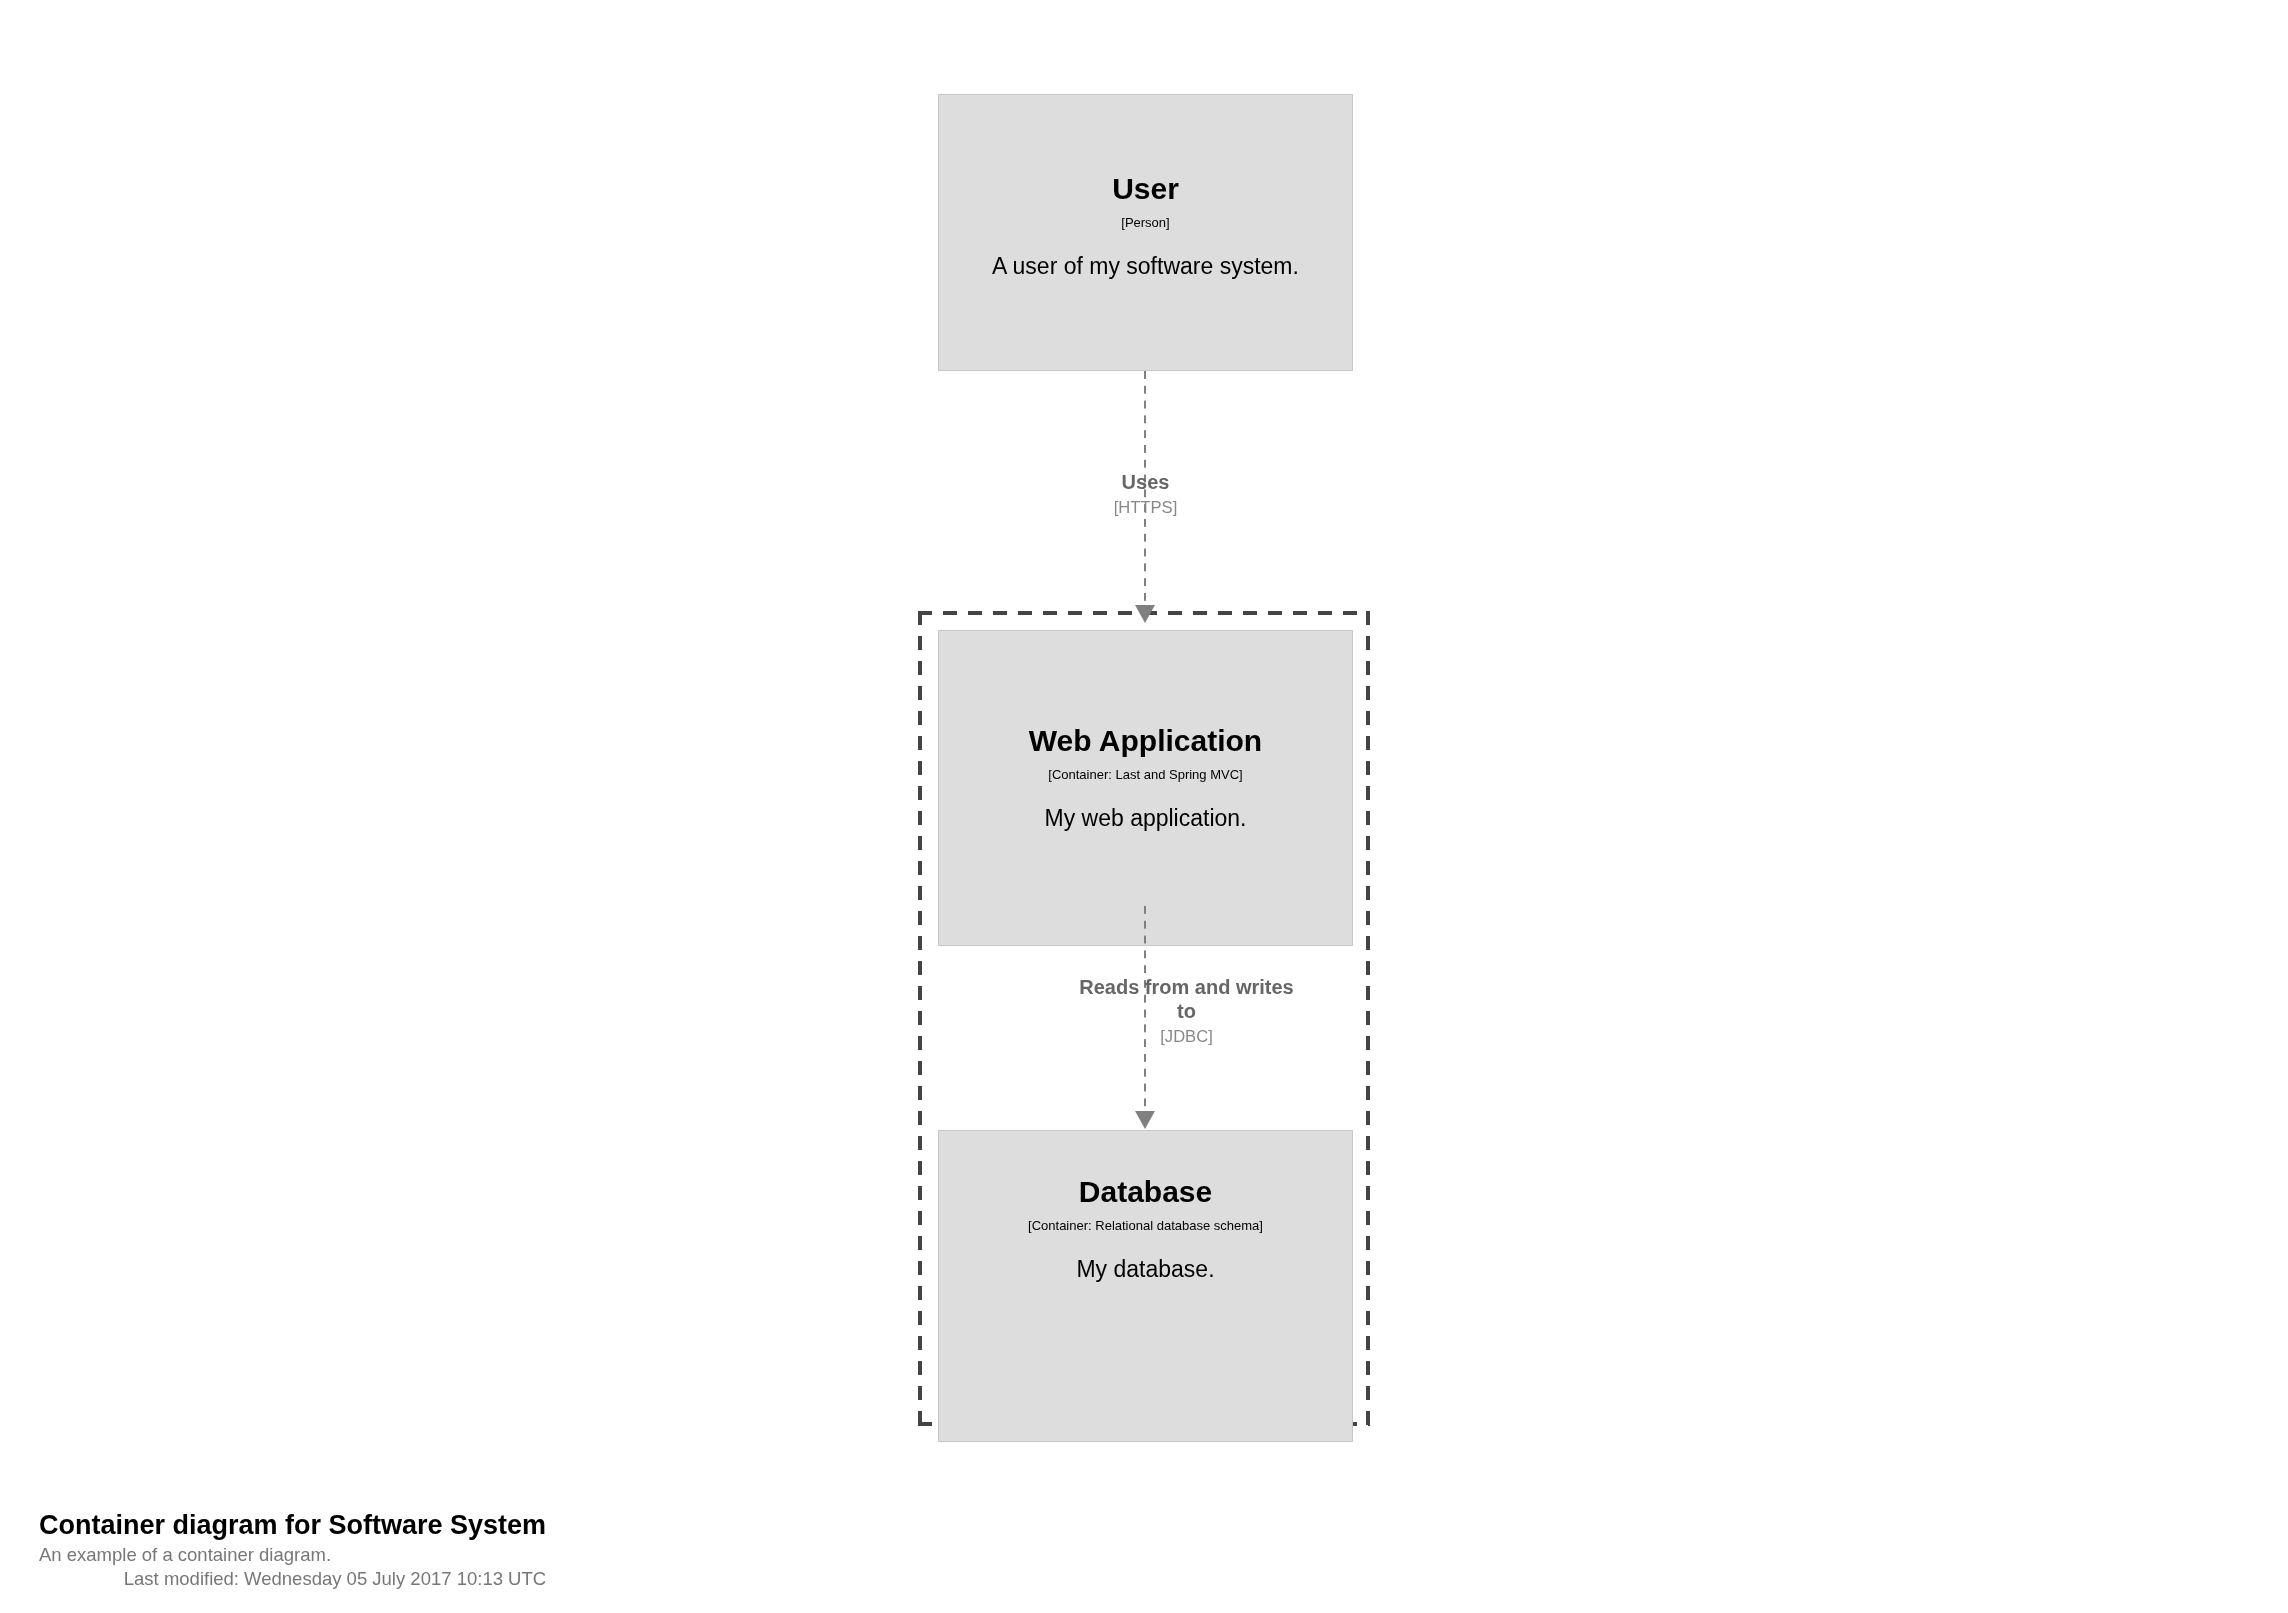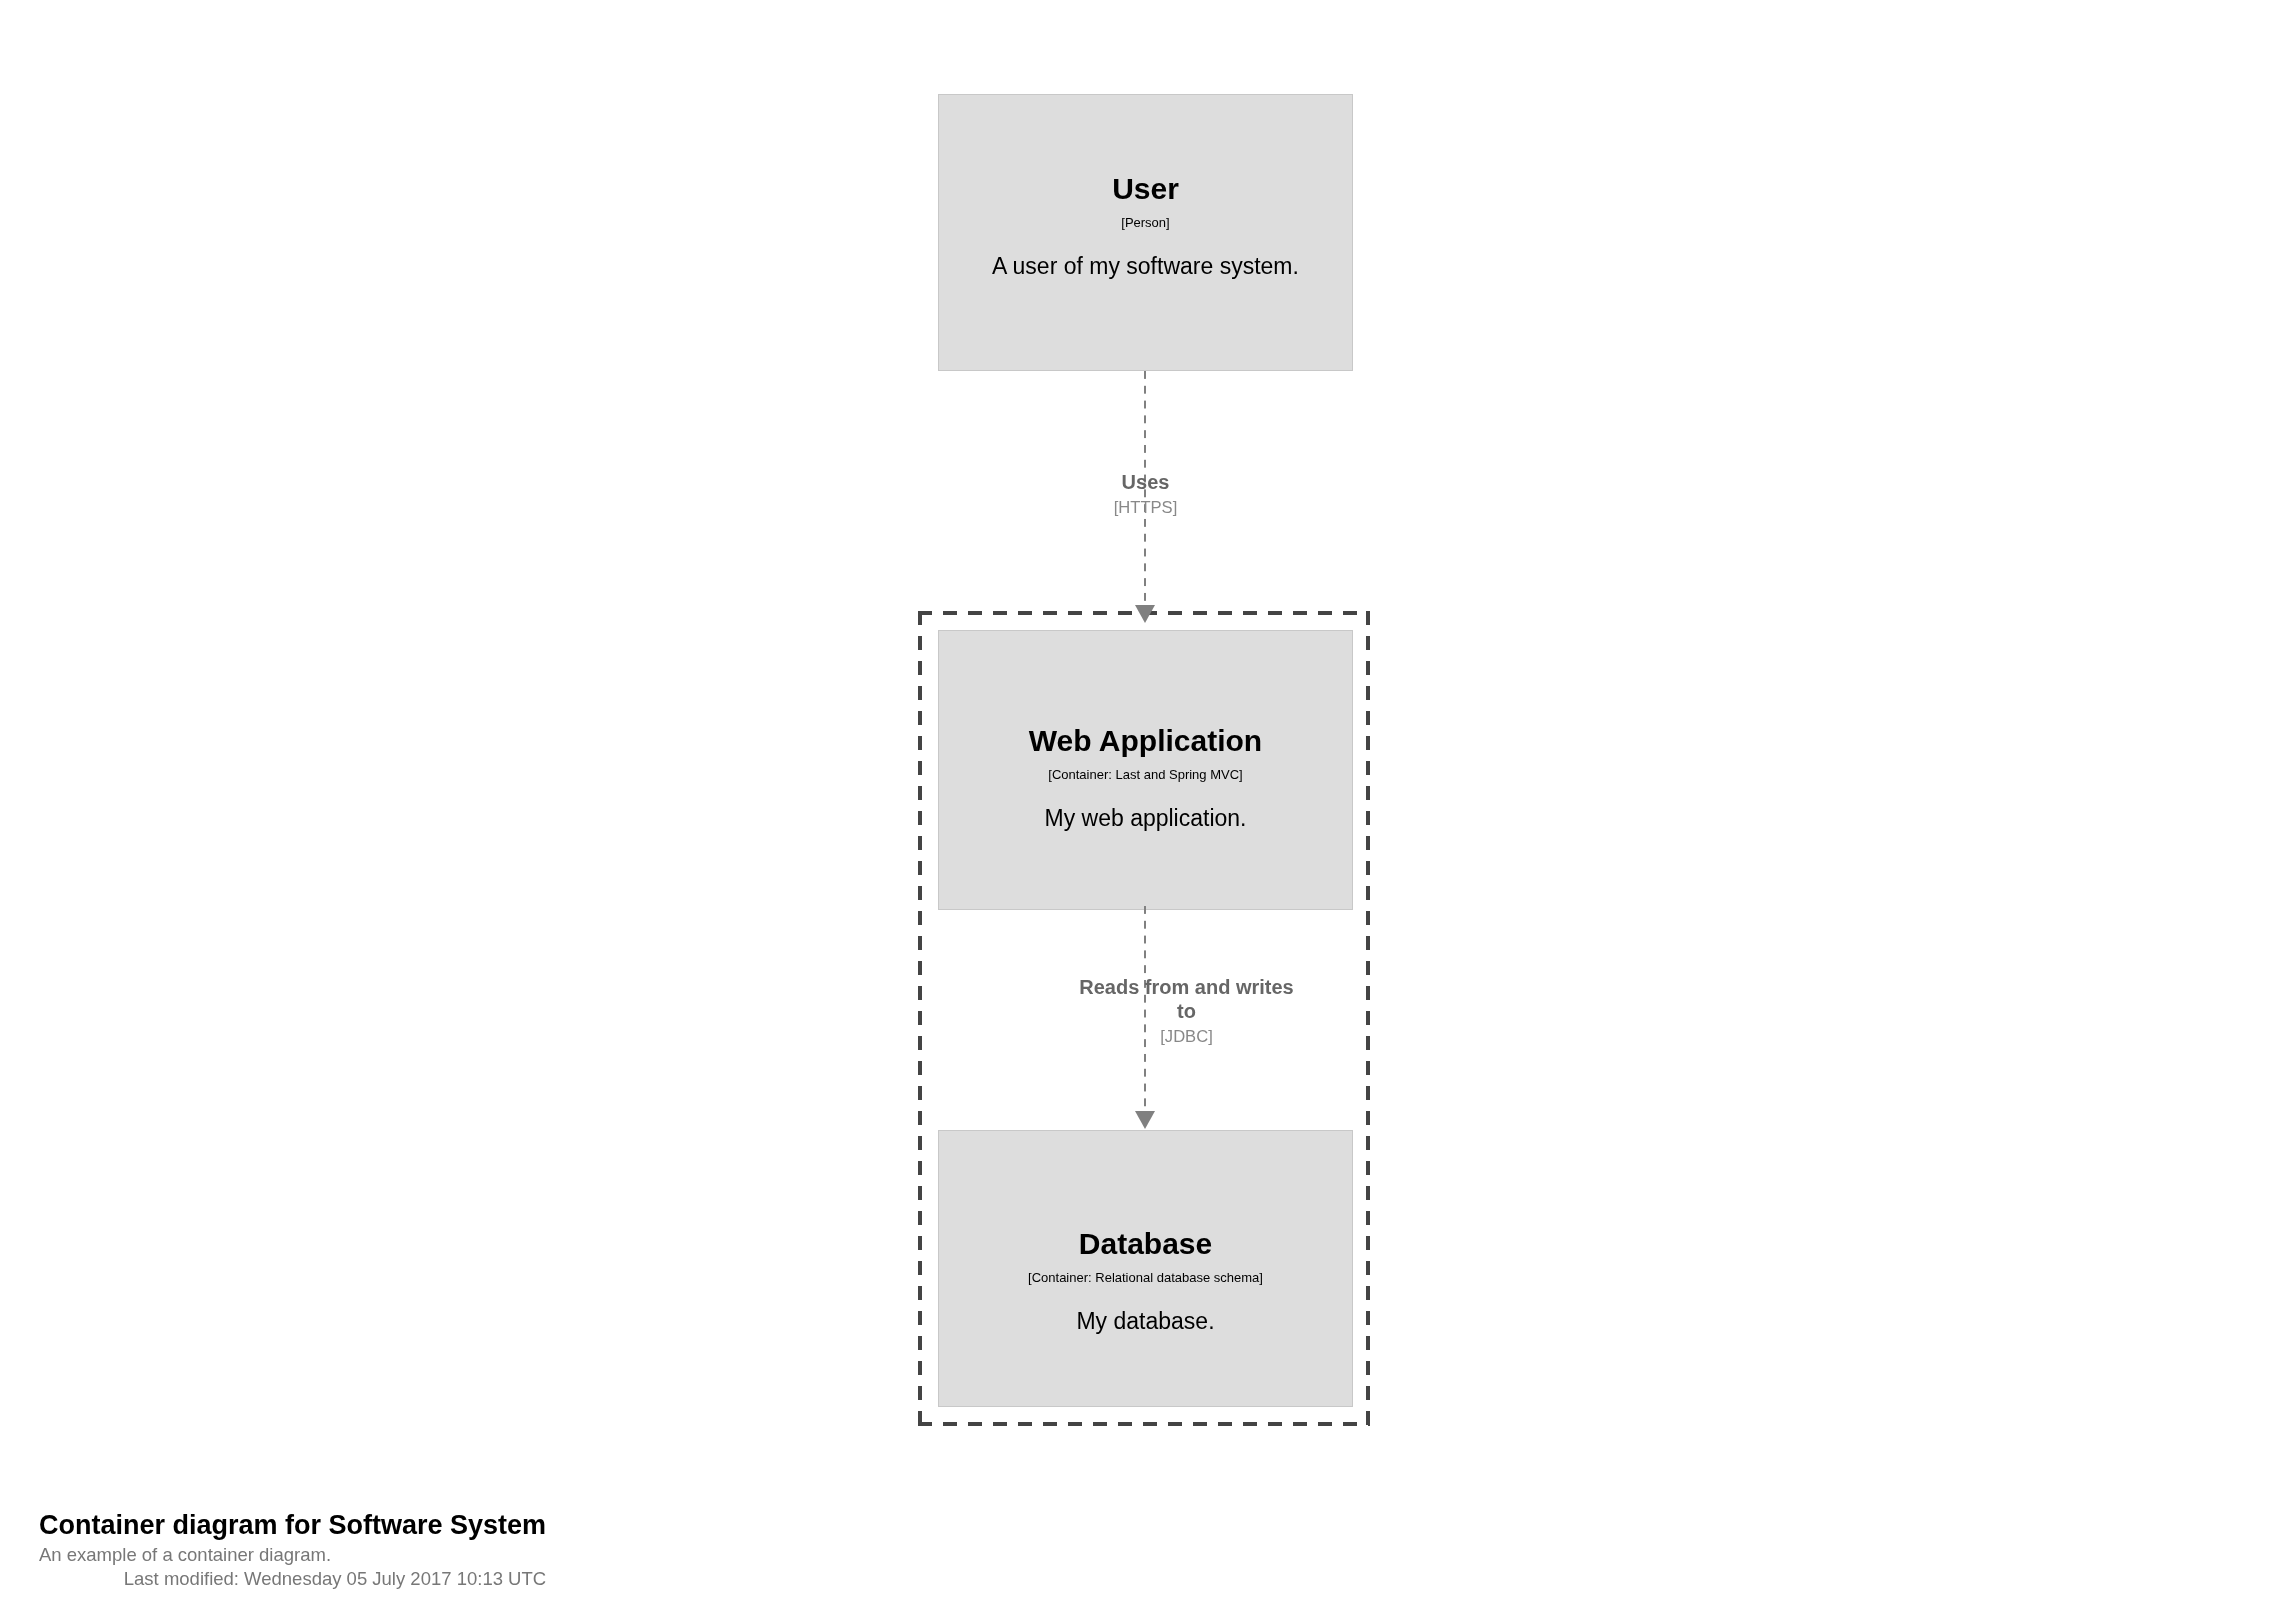--- a/index.html
+++ b/index.html
@@ -53,22 +53,22 @@
     white-space: nowrap;
   }
   .node .node-desc {
     font-size: 23px;
     line-height: 1.15;
     color: #000000;
     margin-top: 24px;
   }
 
   #node-user        { left: 938px; top: 94px;  width: 415px; height: 277px; padding-top: 79px; }
-  #node-webapp      { left: 938px; top: 630px;  width: 415px; height: 280px; padding-top: 95px; }
-  #node-database    { left: 938px; top: 1130px; width: 415px; height: 277px; padding-top: 98px; }
+  #node-webapp      { left: 938px; top: 630px;  width: 415px; height: 316px; padding-top: 95px; }
+  #node-database    { left: 938px; top: 1130px; width: 415px; height: 312px; padding-top: 46px; }
 
   
   #boundary {
     position: absolute;
     left: 918px;
     top: 611px;
     width: 452px;
     height: 815px;
     box-sizing: border-box;
     background: transparent;

